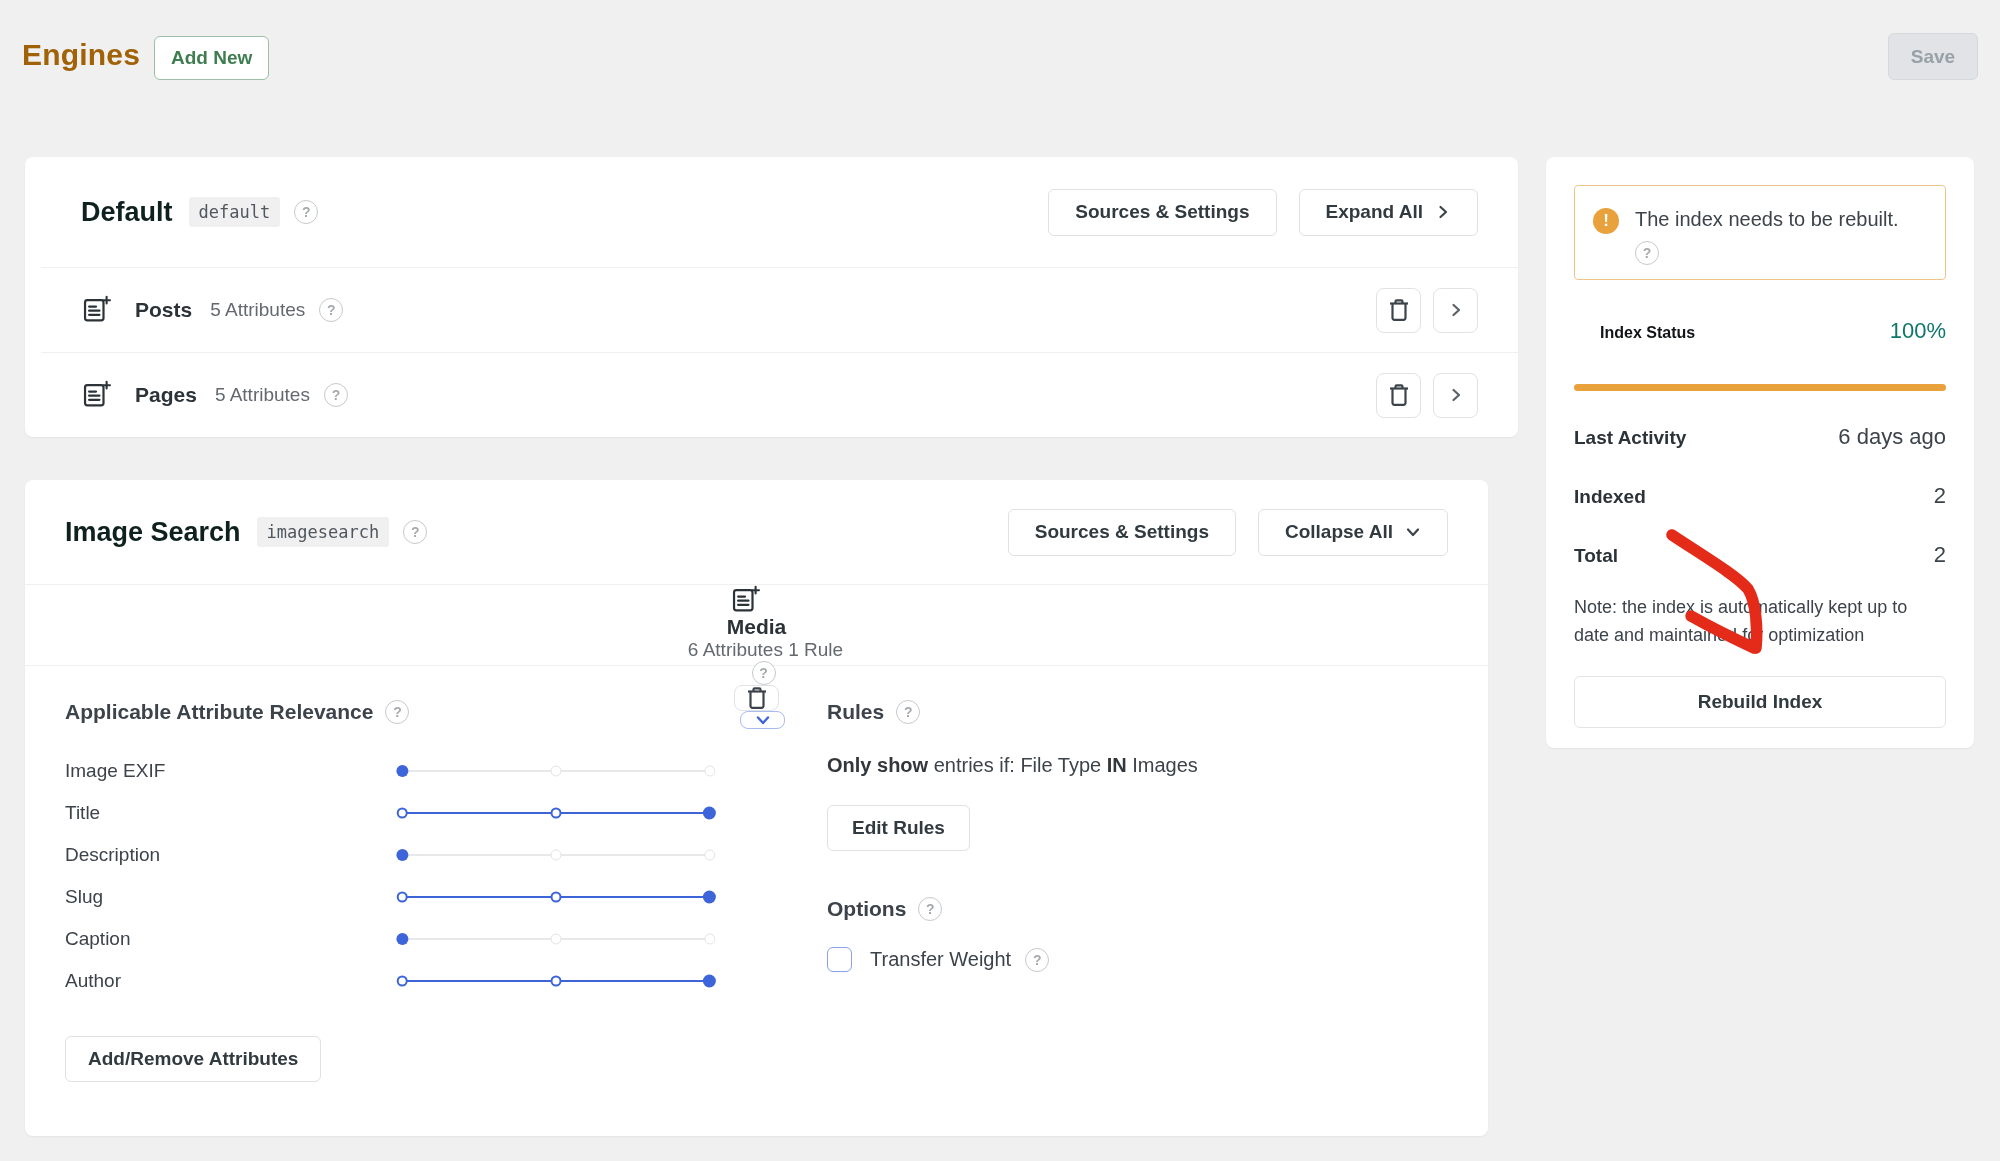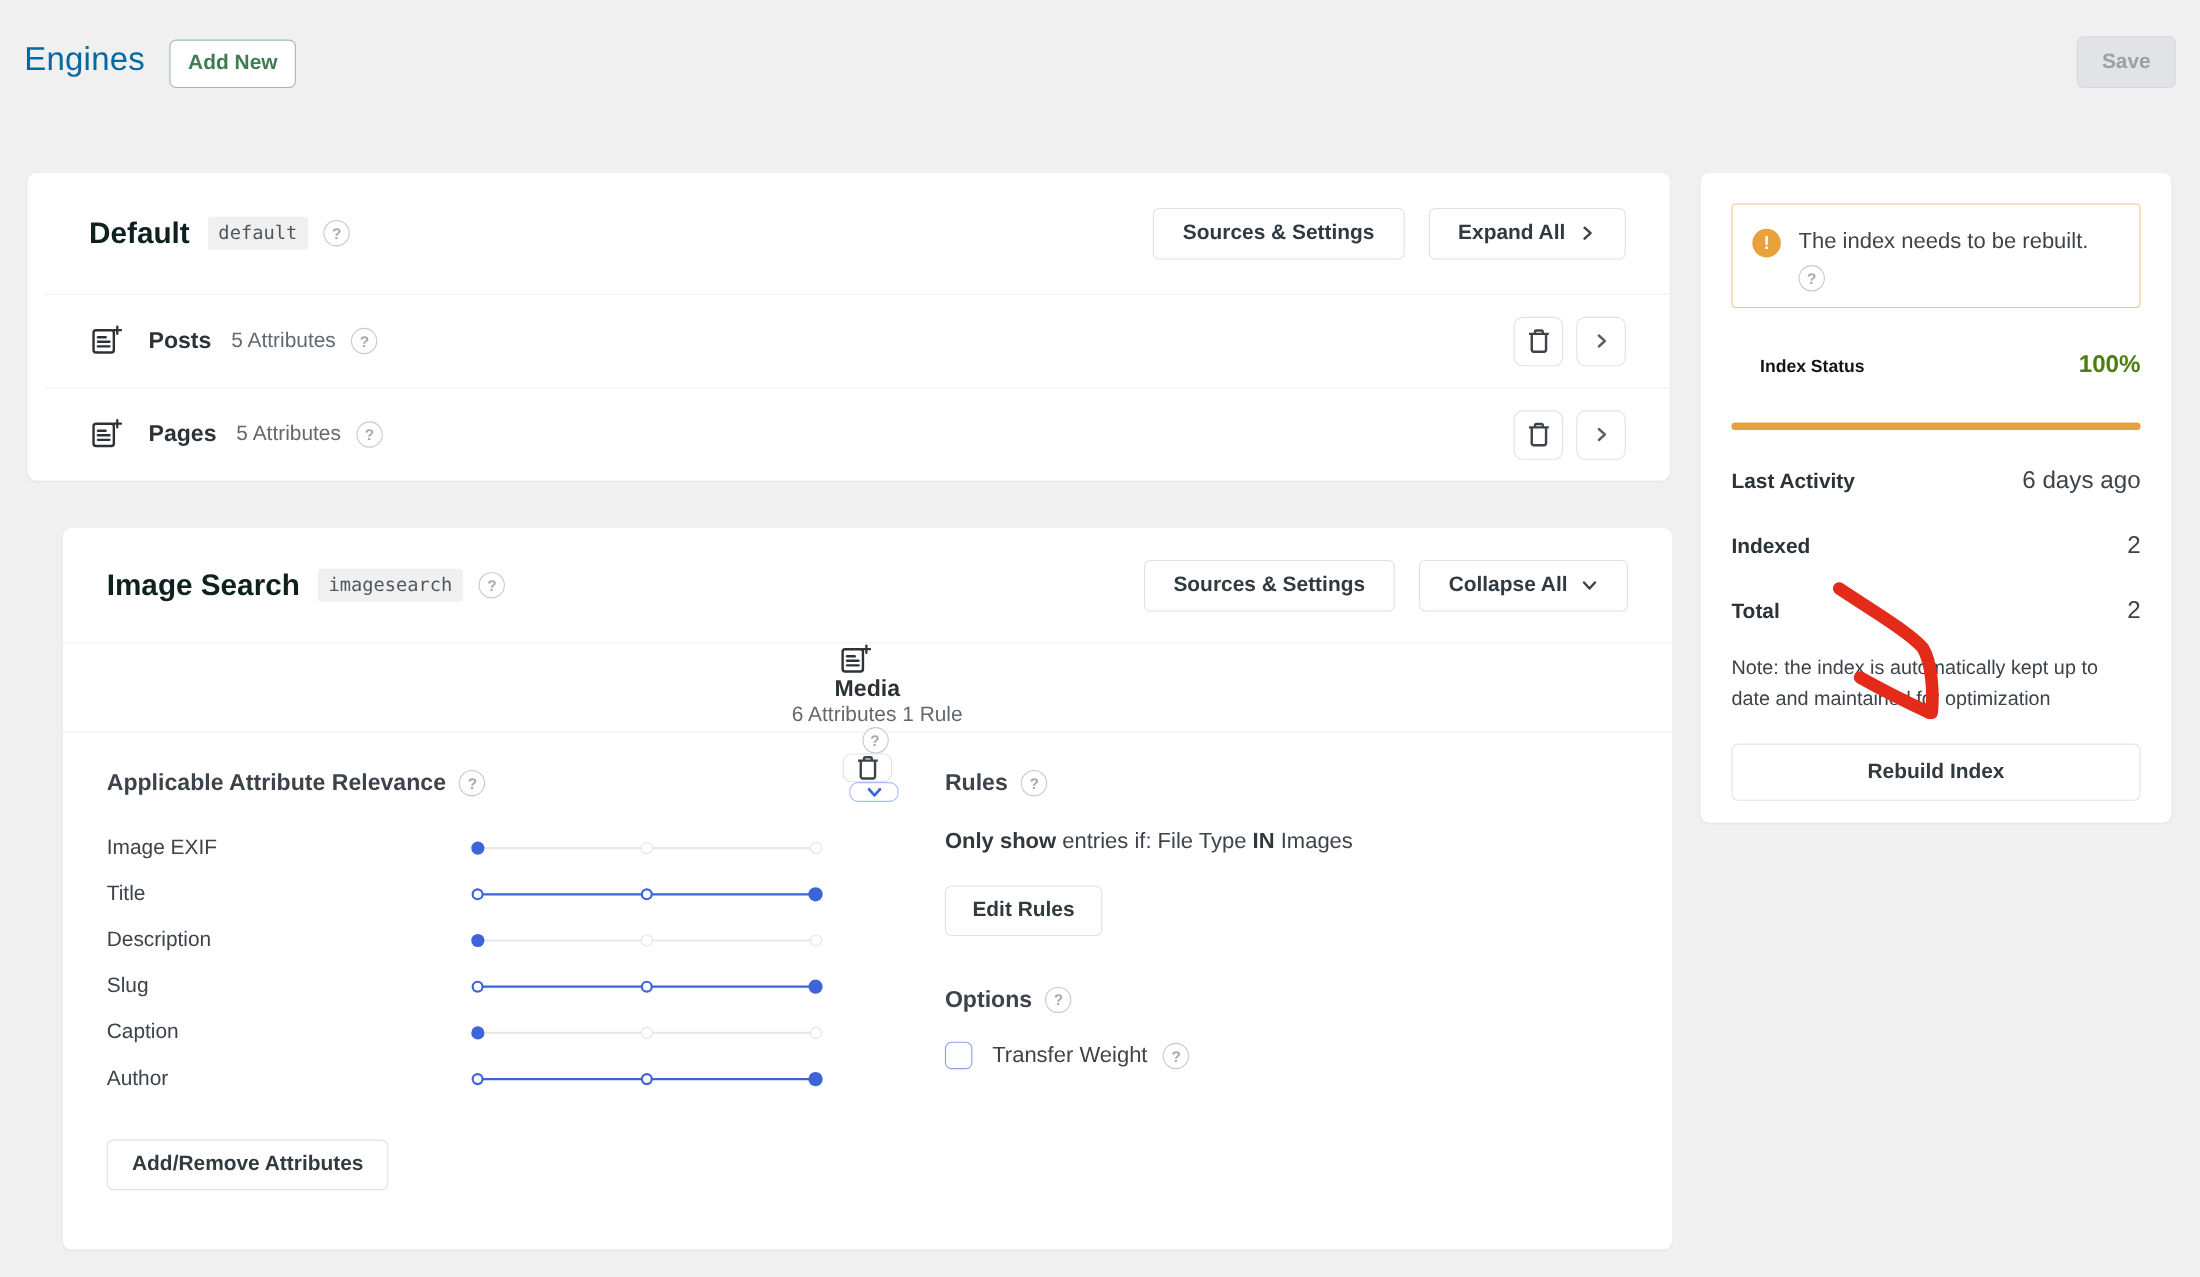--- a/index.html
+++ b/index.html
@@ -8,21 +8,21 @@
     background:#f0f0f1;
     font-family:"Liberation Sans", sans-serif;
     color:#3c434a;
     position:relative;
     overflow:hidden;
   }
   
   .topbar { position:absolute; left:0; top:0; width:2000px; height:110px; }
   .page-title {
     position:absolute; left:22px; top:38px;
-    font-size:30px; font-weight:normal; color:#0369a1; letter-spacing:.2px;
+    font-size:30px; font-weight:bold; color:#a16207; letter-spacing:.2px;
   }
   .btn {
     display:inline-flex; align-items:center; justify-content:center;
     background:#fff; border:1px solid #dfe1e4; border-radius:6px;
     font-size:19px; font-weight:bold; color:#313a3f; cursor:pointer;
     font-family:"Liberation Sans", sans-serif;
   }
   .btn-add-new {
     position:absolute; left:154px; top:36px; height:44px; padding:0 16px;
     color:#3e7d4f; border-color:#9cc0a5;
@@ -31,21 +31,21 @@
     position:absolute; left:1888px; top:33px; width:90px; height:47px;
     background:#e1e3e6; border-color:#d6d9dc; color:#979fa1; color:#99a1a8;
     cursor:default;
   }
   
   .card {
     position:absolute; background:#fff; border-radius:8px;
     box-shadow:0 1px 2px rgba(0,0,0,.05);
   }
   .card-main-1 { left:25px; top:157px; width:1493px; height:280px;padding-left:16px; }
-  .card-main-2 { left:25px; top:480px; width:1463px; height:656px;margin-left:32px; }
+  .card-main-2 { left:25px; top:480px; width:1463px; height:656px; }
   .card-side   { left:1546px; top:157px; width:428px; height:591px; }
 
   .card-header {
     height:110px; display:flex; align-items:center; padding:0 40px;
   }
   .card-header-2 { height:104px; }
   .engine-title { font-size:27px; font-weight:bold; color:#0f211e; }
   .slug-badge {
     margin-left:16px; background:#f0f0f1; color:#50575e;
     font-family:"DejaVu Sans Mono", monospace; font-size:17px;
@@ -135,21 +135,21 @@
     display:inline-flex; align-items:center; justify-content:center;
     font-weight:bold; font-size:17px; flex:none; margin-top:2px;
   }
   .warn-body { margin-left:16px; }
   .warn-text { font-size:20px; color:#3c434a; line-height:1.35; }
   .warn-body .help { margin-left:0; margin-top:8px; }
   .status-row {
     margin-top:38px; display:flex; align-items:baseline; justify-content:space-between;
   }
   .status-label { font-size:16px; font-weight:bold; color:#101517;margin-left:26px; }
-  .status-value { font-size:22px; font-weight:bold; color:#4d7c0f; }
+  .status-value { font-size:22px; font-weight:normal; color:#0f766e; }
   .progress { margin-top:40px; height:7px; border-radius:4px; background:#e9a13b; }
   .stat-row {
     margin-top:33px; display:flex; align-items:baseline; justify-content:space-between;
   }
   .stat-label { font-size:19px; font-weight:bold; color:#2c3338; }
   .stat-value { font-size:22px; color:#3c434a; }
   .side-note { margin-top:26px; font-size:18px; color:#3c434a; line-height:1.55; }
   .btn-rebuild { margin-top:26px; width:100%; height:52px; font-size:19px; border-color:#e3e4e7; }
 
   

